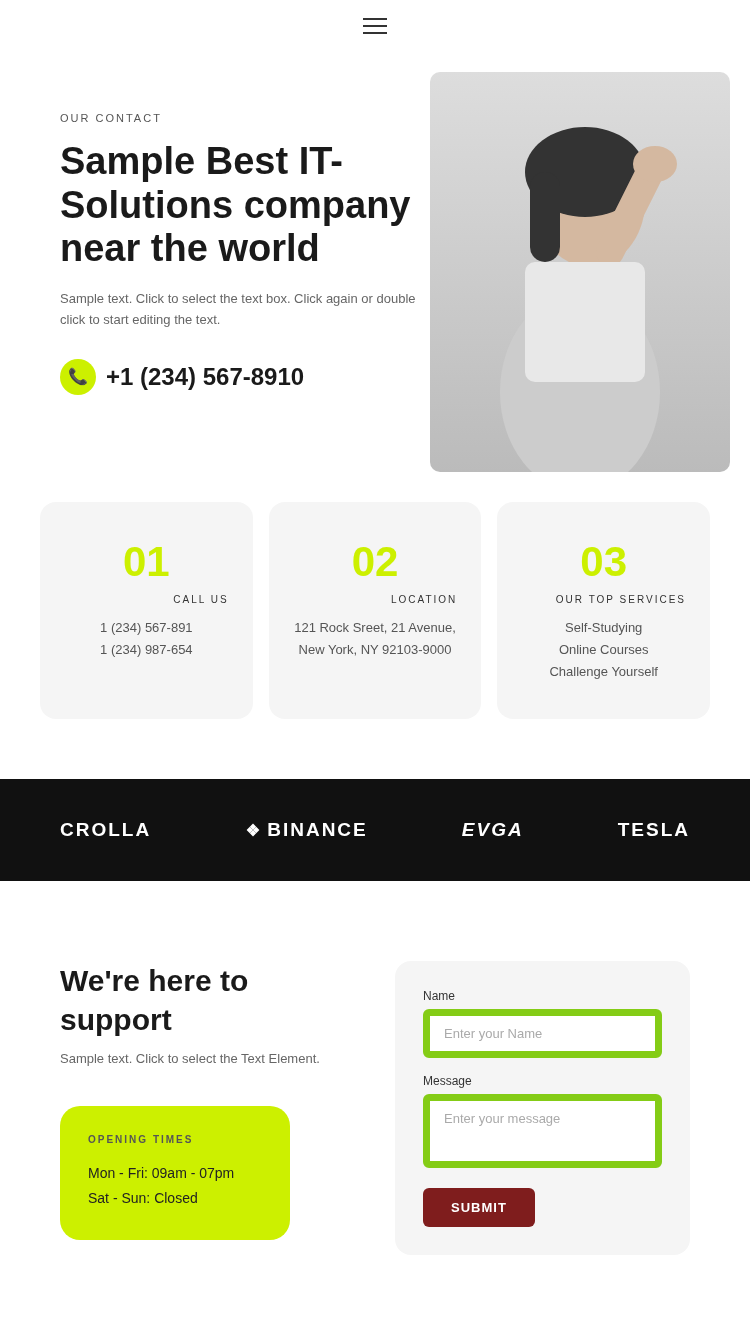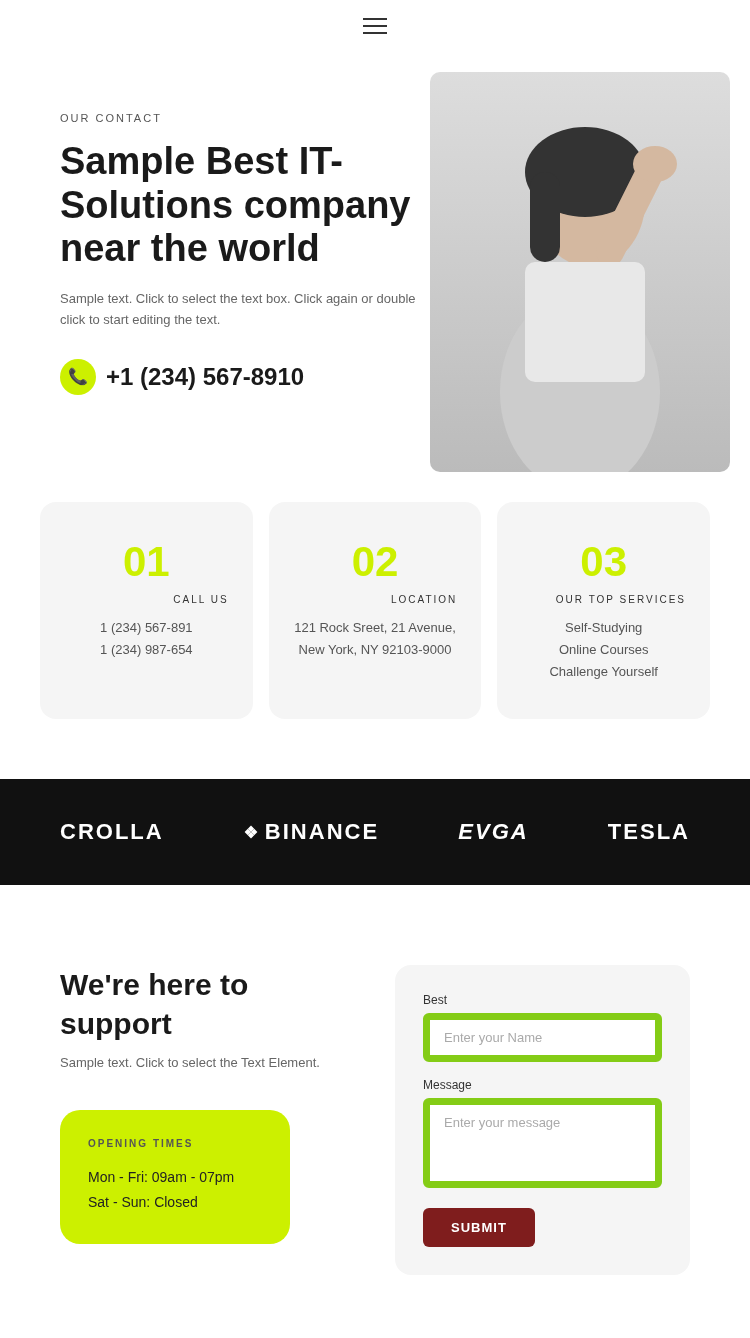--- a/index.html
+++ b/index.html
@@ -81,21 +81,21 @@
     .card-text {
       font-size: 13px; color: #555; line-height: 1.7;
     }
 
     
     .brands-section {
       background: #111; padding: 40px 60px;
       display: flex; align-items: center; justify-content: space-between;
     }
     .brand-name {
-      font-size: 22px; font-weight: 700; color: #fff;
+      font-size: 19px; font-weight: 700; color: #fff;
       letter-spacing: 2px; text-transform: uppercase;
     }
     .brand-binance {
       display: flex; align-items: center; gap: 6px;
     }
 
     
     .support-section {
       padding: 80px 60px 60px 60px;
       display: flex; gap: 40px; align-items: flex-start;
@@ -126,21 +126,21 @@
     .form-group { margin-bottom: 16px; }
     .form-label {
       font-size: 12px; color: #333; margin-bottom: 6px; display: block;
     }
     .form-input, .form-textarea {
       width: 100%; background: #fff; border: 7px solid #84cc16;
       border-radius: 6px; padding: 10px 14px;
       font-size: 13px; color: #8b5cf6; outline: none;
       font-family: Arial, sans-serif;
     }
-    .form-textarea { height: 90px; resize: none; }
+    .form-textarea { height: 74px; resize: none; }
     .form-input::placeholder, .form-textarea::placeholder { color: #aaa; }
     .submit-btn {
       background: #7f1d1d; color: #fff;
       border: none; border-radius: 6px;
       padding: 12px 28px; font-size: 13px; font-weight: 700;
       letter-spacing: 1px; cursor: pointer; text-transform: uppercase;
     }
   </style>
 </head>
 <body>
@@ -231,21 +231,21 @@
       <div class="opening-label">OPENING TIMES</div>
       <div class="opening-time">
         <span>Mon - Fri: 09am - 07pm</span><br>
         <span>Sat - Sun: Closed</span>
       </div>
     </div>
   </div>
   <div class="support-right">
     <div class="contact-form">
       <div class="form-group">
-        <label class="form-label">Best</label>
+        <label class="form-label">Name</label>
         <input class="form-input" type="text" placeholder="Enter your Name" style="">
       </div>
       <div class="form-group">
         <label class="form-label">Message</label>
         <textarea class="form-textarea" placeholder="Enter your message" style=""></textarea>
       </div>
       <button class="submit-btn">SUBMIT</button>
     </div>
   </div>
 </section>

